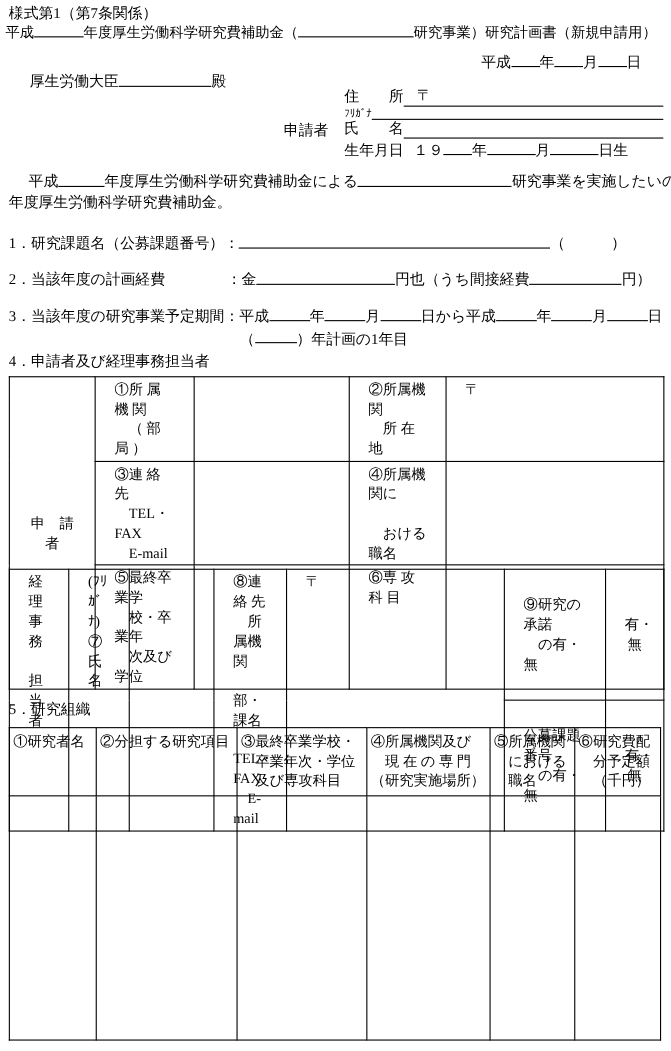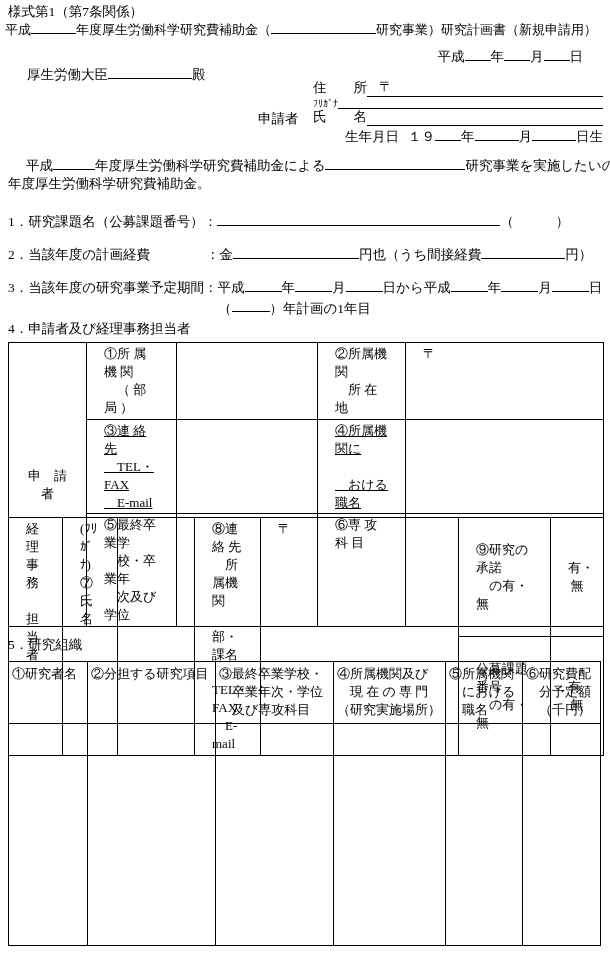--- a/index.html
+++ b/index.html
@@ -45,21 +45,21 @@
         <span class="fill" style="padding-left:12px;"><span>〒</span></span>
       </div>
       <div class="flexrow" style="height:12px;">
         <span class="small">ﾌﾘｶﾞﾅ</span>
         <span class="fill"></span>
       </div>
       <div class="flexrow" style="height:17px;text-align:center;">
         <span>氏　　名</span>
         <span class="fill"></span>
       </div>
-      <div style="height:17px;white-space:nowrap;text-align:right;">
+      <div style="height:17px;white-space:nowrap;">
         <span>生年月日</span><span class="gap" style="width:9px;"></span><span>１９</span><span class="blank" style="width:26px;"></span><span>年</span><span class="blank" style="width:44px;"></span><span>月</span><span class="blank" style="width:44px;"></span><span>日生</span>
       </div>
     </div>
   </div>
 
   <div class="abs" style="left:8px;top:155px;width:597px;">
     <div style="text-indent:18px;white-space:nowrap;">
       <span>平成</span><span class="blank" style="width:42px;"></span><span>年度厚生労働科学研究費補助金による</span><span class="blank" style="width:140px;"></span><span>研究事業を実施したいので</span>
     </div>
     <div>年度厚生労働科学研究費補助金。</div>
@@ -95,21 +95,21 @@
     <tbody>
         <tr style="height:54px;">
       <td rowspan="3" class="center">申　請　者</td>
       <td>①所 属 機 関
 　（ 部 局 ）</td>
       <td></td>
       <td>②所属機関
 　所 在 地</td>
       <td><span>〒</span></td>
     </tr>
-    <tr style="height:58px;text-decoration:underline;">
+    <tr style="height:58px;">
       <td>③連 絡 先
 　TEL・FAX
 　E-mail</td>
       <td></td>
       <td>④所属機関に
 
 　おける職名</td>
       <td></td>
     </tr>
     <tr style="height:61px;">

